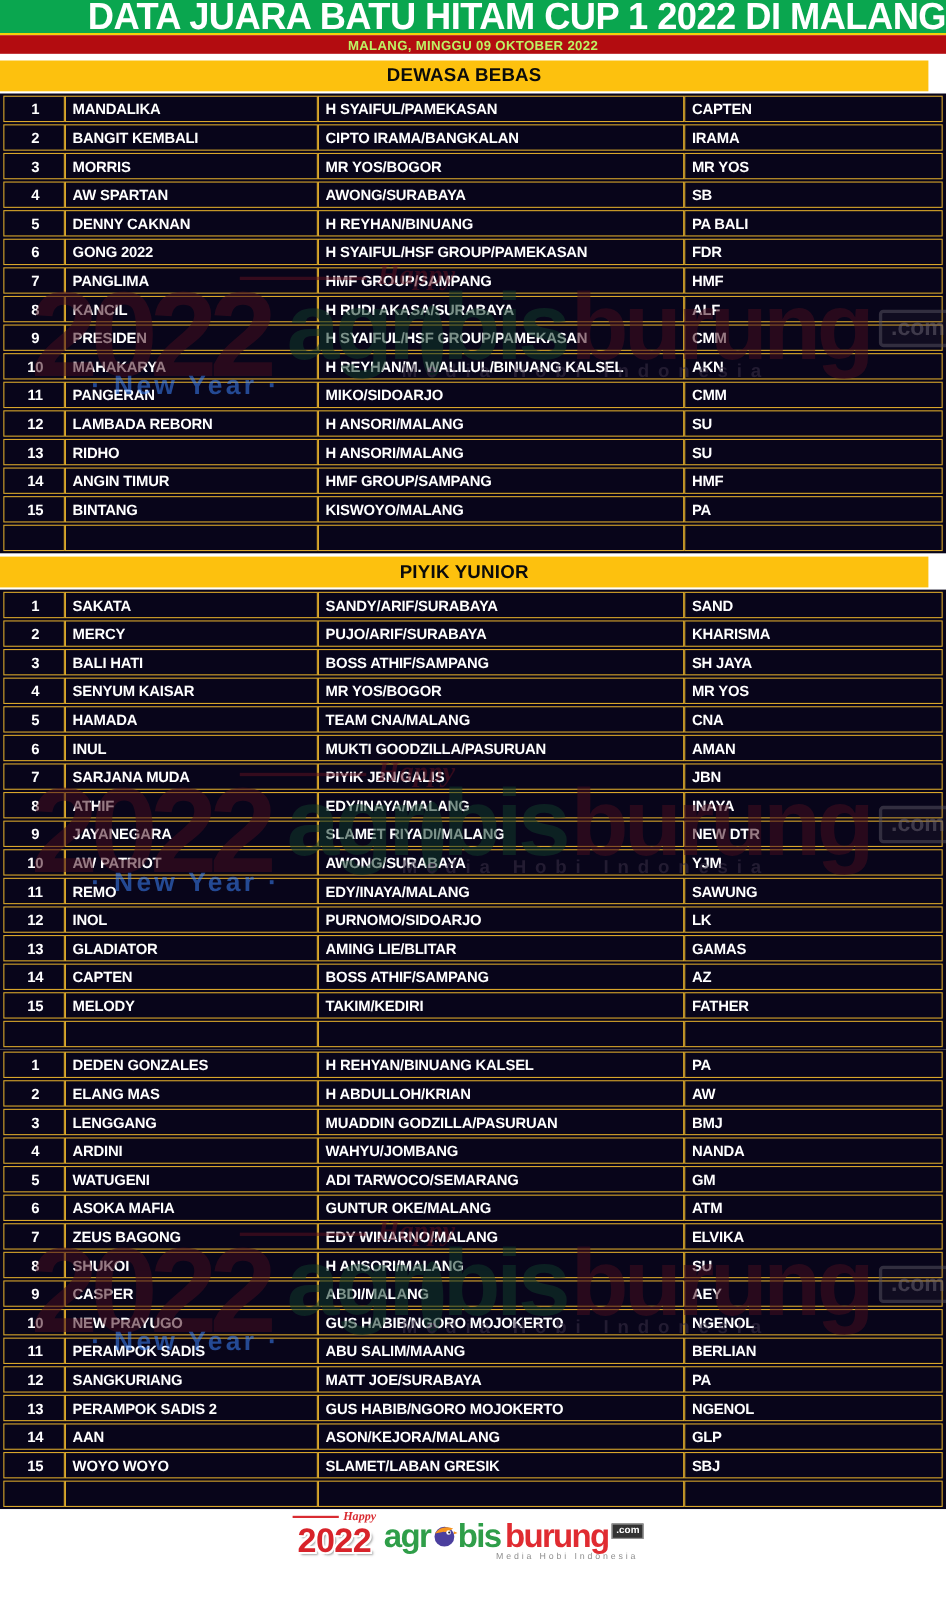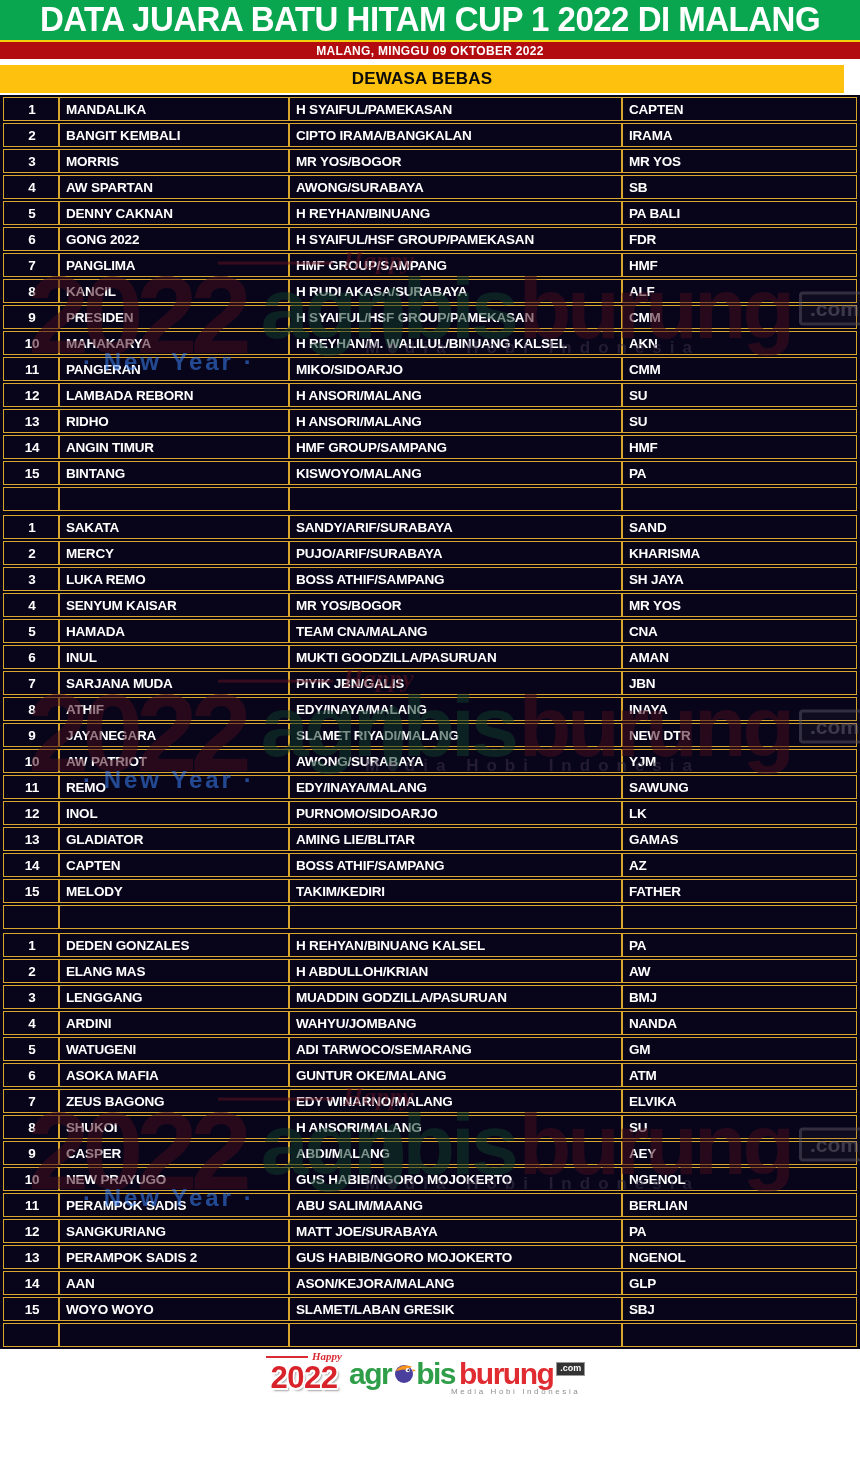--- a/index.html
+++ b/index.html
@@ -1,24 +1,24 @@
 <!DOCTYPE html>
 <html><head>
 <meta charset="utf-8">
 <style>
   html,body{margin:0;padding:0;background:#ffffff;}
   body{width:860px;font-family:"Liberation Sans",sans-serif;-webkit-font-smoothing:antialiased;}
   .poster{width:860px;background:#fff;overflow:hidden;}
 
   
-  .title-bar{height:40px;background:#0aa64f;display:flex;align-items:center;justify-content:center;}
+  .title-bar{height:30px;background:#0aa64f;display:flex;align-items:center;justify-content:flex-end;}
   .title-text{color:#fff;font-weight:bold;font-size:33px;letter-spacing:-0.5px;white-space:nowrap;transform:scaleY(1.04);}
   .yellow-line{height:2px;background:#f4d00a;}
   .date-bar{height:17px;background:#b30c10;display:flex;align-items:center;justify-content:center;}
-  .date-text{color:#ffffff;font-weight:bold;font-size:12px;letter-spacing:0.3px;}
+  .date-text{color:#bef264;font-weight:bold;font-size:12px;letter-spacing:0.3px;}
   .white-gap{height:3px;background:#fff;}
 
   
   .section-header{height:28px;margin:3px 16px 2px 0;background:#fdc10e;color:#0b0b0b;
     display:flex;align-items:center;justify-content:center;font-weight:bold;font-size:17px;letter-spacing:0.2px;}
 
   
   .table-wrap{background:#08051a;padding:0 3px;position:relative;overflow:hidden;}
   table.results{width:100%;border-collapse:separate;border-spacing:0 2px;table-layout:fixed;position:relative;z-index:1;}
   table.results td{border:1px solid #d8a62b;height:22px;color:#fff;font-weight:bold;font-size:13.5px;
@@ -192,20 +192,21 @@
           <span class="wm-brand wm-red">burung</span>
           <span class="wm-com">.com</span>
         </div>
         <div class="wm-newyear">· New Year ·</div>
         <div class="wm-tagline">Media Hobi Indonesia</div>
       </div>
     </div>
   </section>
 
   <section>
+    <div class="section-header">PIYIK YUNIOR</div>
     <div class="table-wrap">
       <table class="results">
         <colgroup>
             <col class="col-no">
             <col class="col-name">
             <col class="col-owner">
             <col class="col-team">
           </colgroup>
         <tbody>
             <tr>
@@ -215,21 +216,21 @@
               <td class="c-team">SAND</td>
             </tr>
             <tr>
               <td class="c-no">2</td>
               <td class="c-name">MERCY</td>
               <td class="c-owner">PUJO/ARIF/SURABAYA</td>
               <td class="c-team">KHARISMA</td>
             </tr>
             <tr>
               <td class="c-no">3</td>
-              <td class="c-name">LUKA REMO</td>
+              <td class="c-name">BALI HATI</td>
               <td class="c-owner">BOSS ATHIF/SAMPANG</td>
               <td class="c-team">SH JAYA</td>
             </tr>
             <tr>
               <td class="c-no">4</td>
               <td class="c-name">SENYUM KAISAR</td>
               <td class="c-owner">MR YOS/BOGOR</td>
               <td class="c-team">MR YOS</td>
             </tr>
             <tr>

